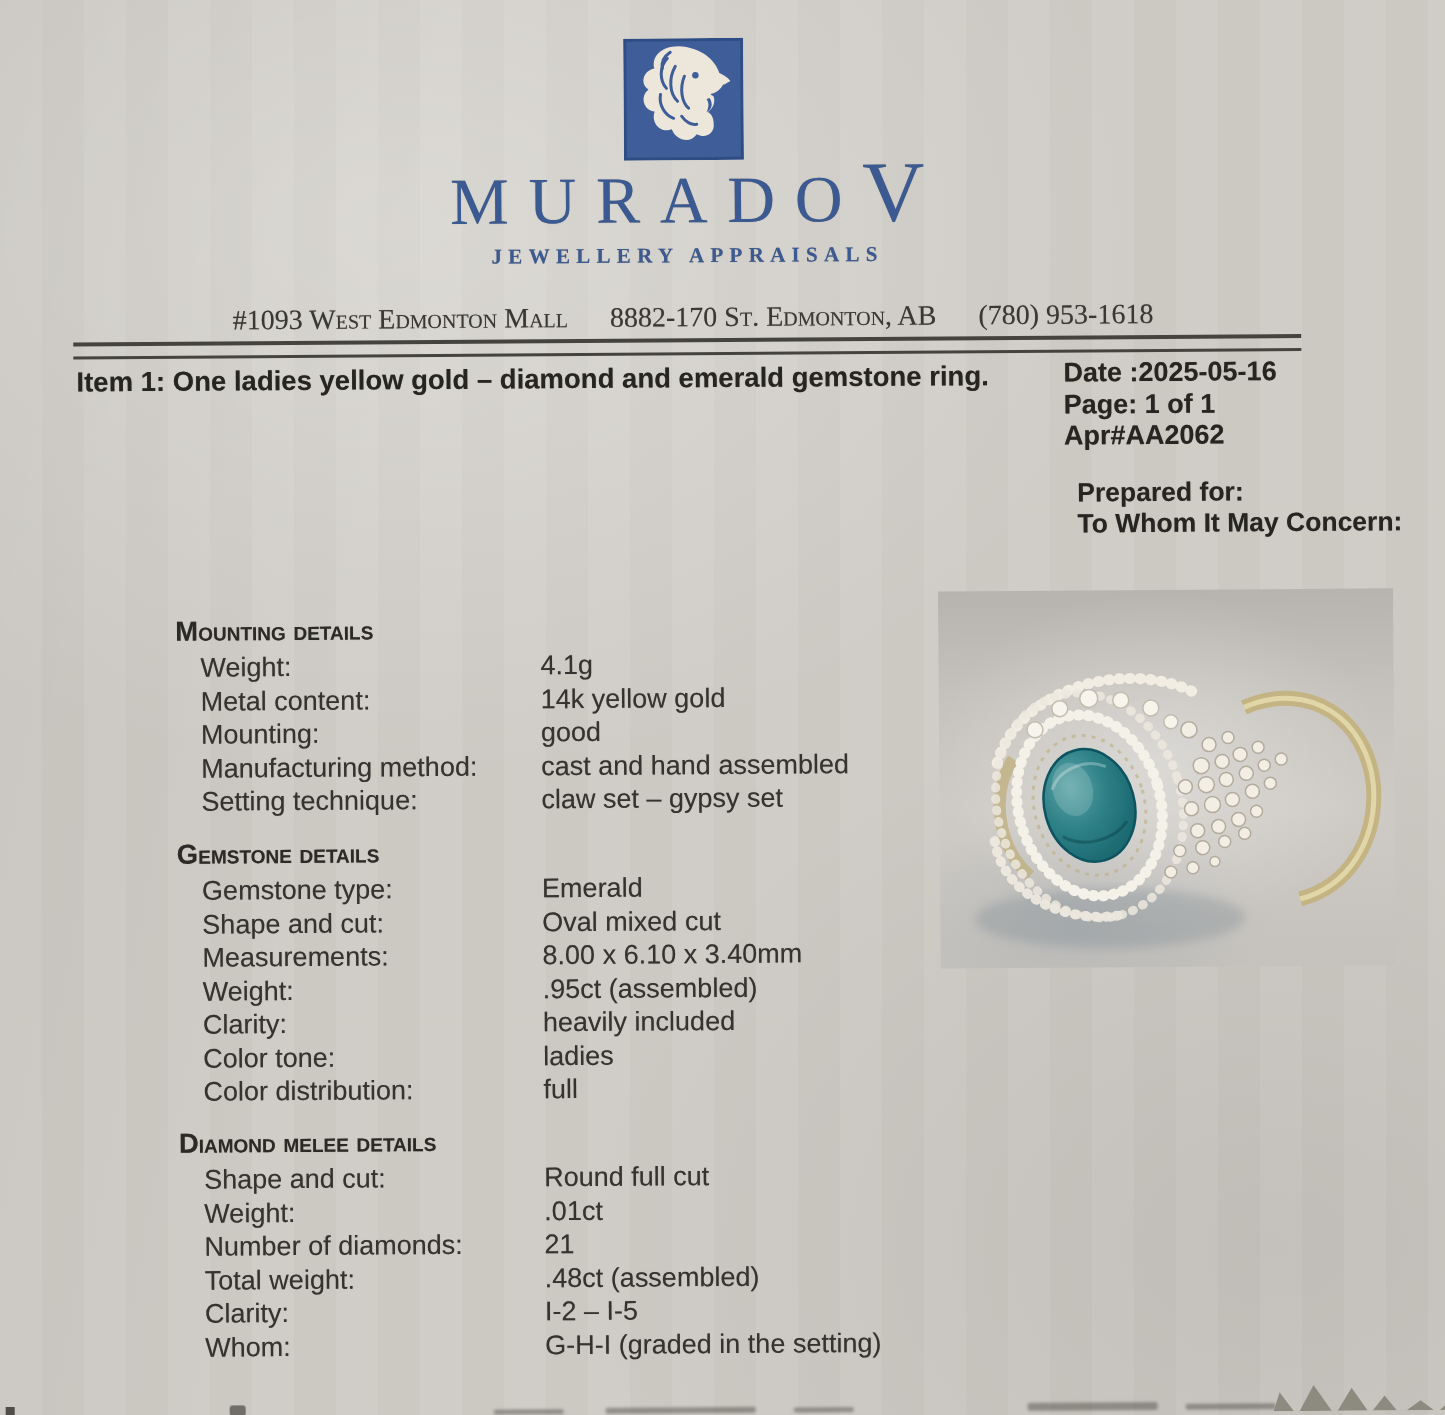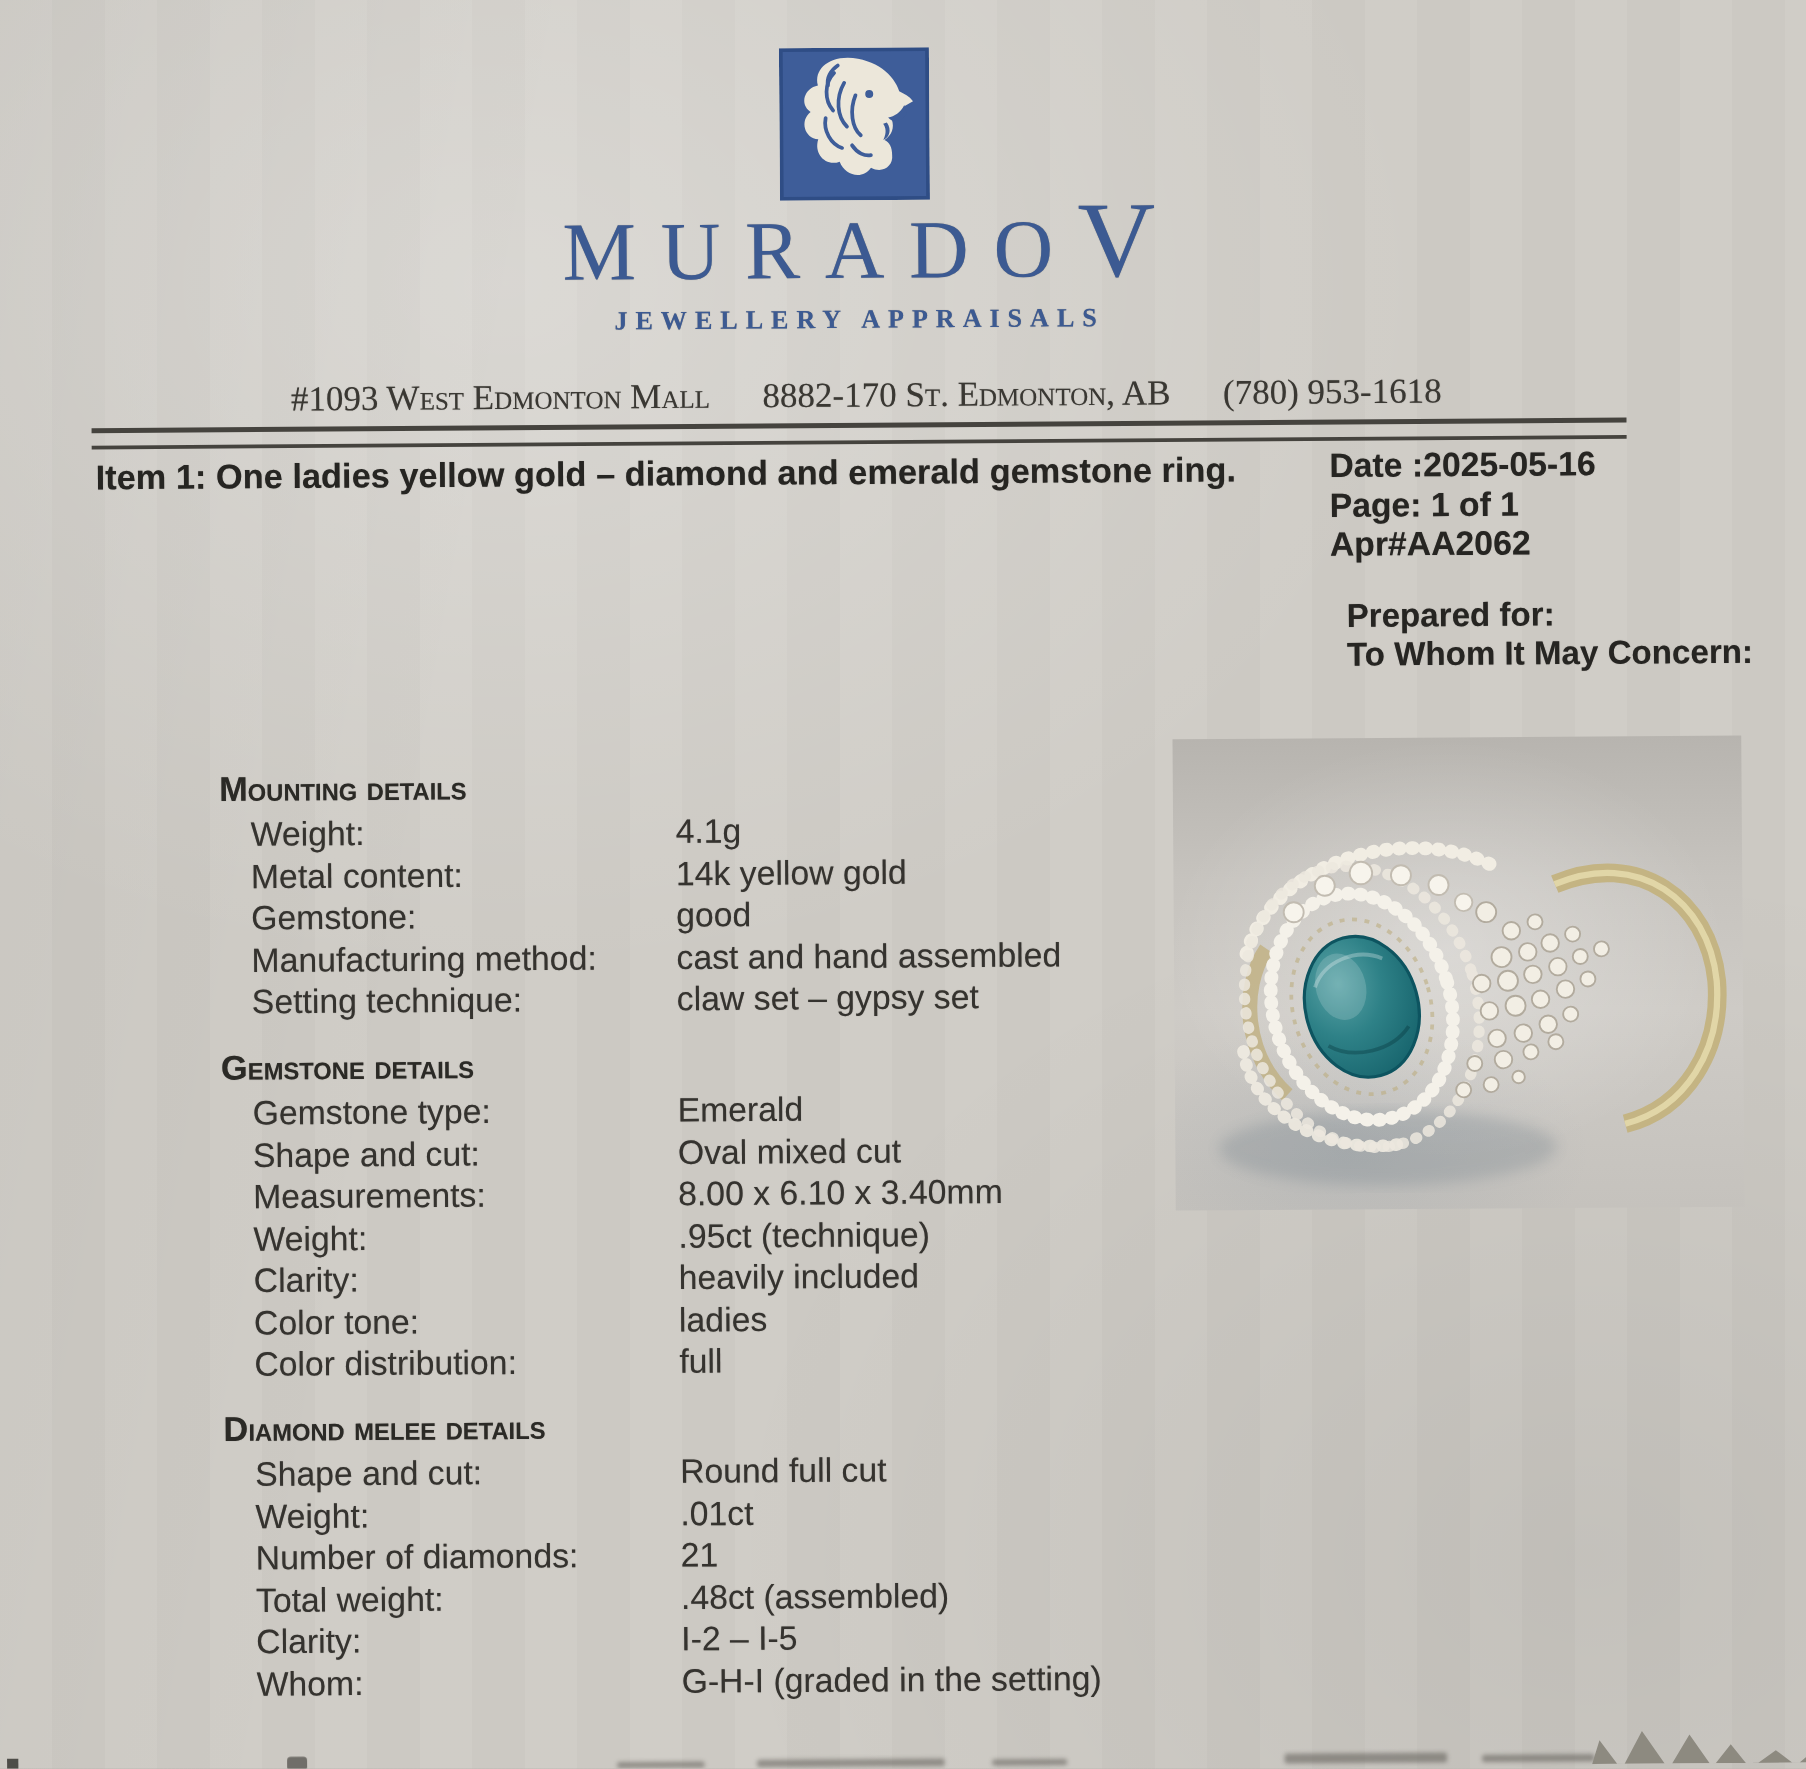--- a/index.html
+++ b/index.html
@@ -148,31 +148,31 @@
     </div>
     <div class="prepared">
       <div>Prepared for:</div>
       <div>To Whom It May Concern:</div>
     </div>
 
     <section class="details" id="sec-mounting">
       <h2>Mounting details</h2>
       <div class="row"><span class="lbl">Weight:</span><span class="val">4.1g</span></div>
       <div class="row"><span class="lbl">Metal content:</span><span class="val">14k yellow gold</span></div>
-      <div class="row"><span class="lbl">Gemstone:</span><span class="val">good</span></div>
+      <div class="row"><span class="lbl">Mounting:</span><span class="val">good</span></div>
       <div class="row"><span class="lbl">Manufacturing method:</span><span class="val">cast and hand assembled</span></div>
       <div class="row"><span class="lbl">Setting technique:</span><span class="val">claw set – gypsy set</span></div>
     </section>
 
     <section class="details" id="sec-gemstone">
       <h2>Gemstone details</h2>
       <div class="row"><span class="lbl">Gemstone type:</span><span class="val">Emerald</span></div>
       <div class="row"><span class="lbl">Shape and cut:</span><span class="val">Oval mixed cut</span></div>
       <div class="row"><span class="lbl">Measurements:</span><span class="val">8.00 x 6.10 x 3.40mm</span></div>
-      <div class="row"><span class="lbl">Weight:</span><span class="val">.95ct (technique)</span></div>
+      <div class="row"><span class="lbl">Weight:</span><span class="val">.95ct (assembled)</span></div>
       <div class="row"><span class="lbl">Clarity:</span><span class="val">heavily included</span></div>
       <div class="row"><span class="lbl">Color tone:</span><span class="val">ladies</span></div>
       <div class="row"><span class="lbl">Color distribution:</span><span class="val">full</span></div>
     </section>
 
     <section class="details" id="sec-diamond">
       <h2>Diamond melee details</h2>
       <div class="row"><span class="lbl">Shape and cut:</span><span class="val">Round full cut</span></div>
       <div class="row"><span class="lbl">Weight:</span><span class="val">.01ct</span></div>
       <div class="row"><span class="lbl">Number of diamonds:</span><span class="val">21</span></div>

